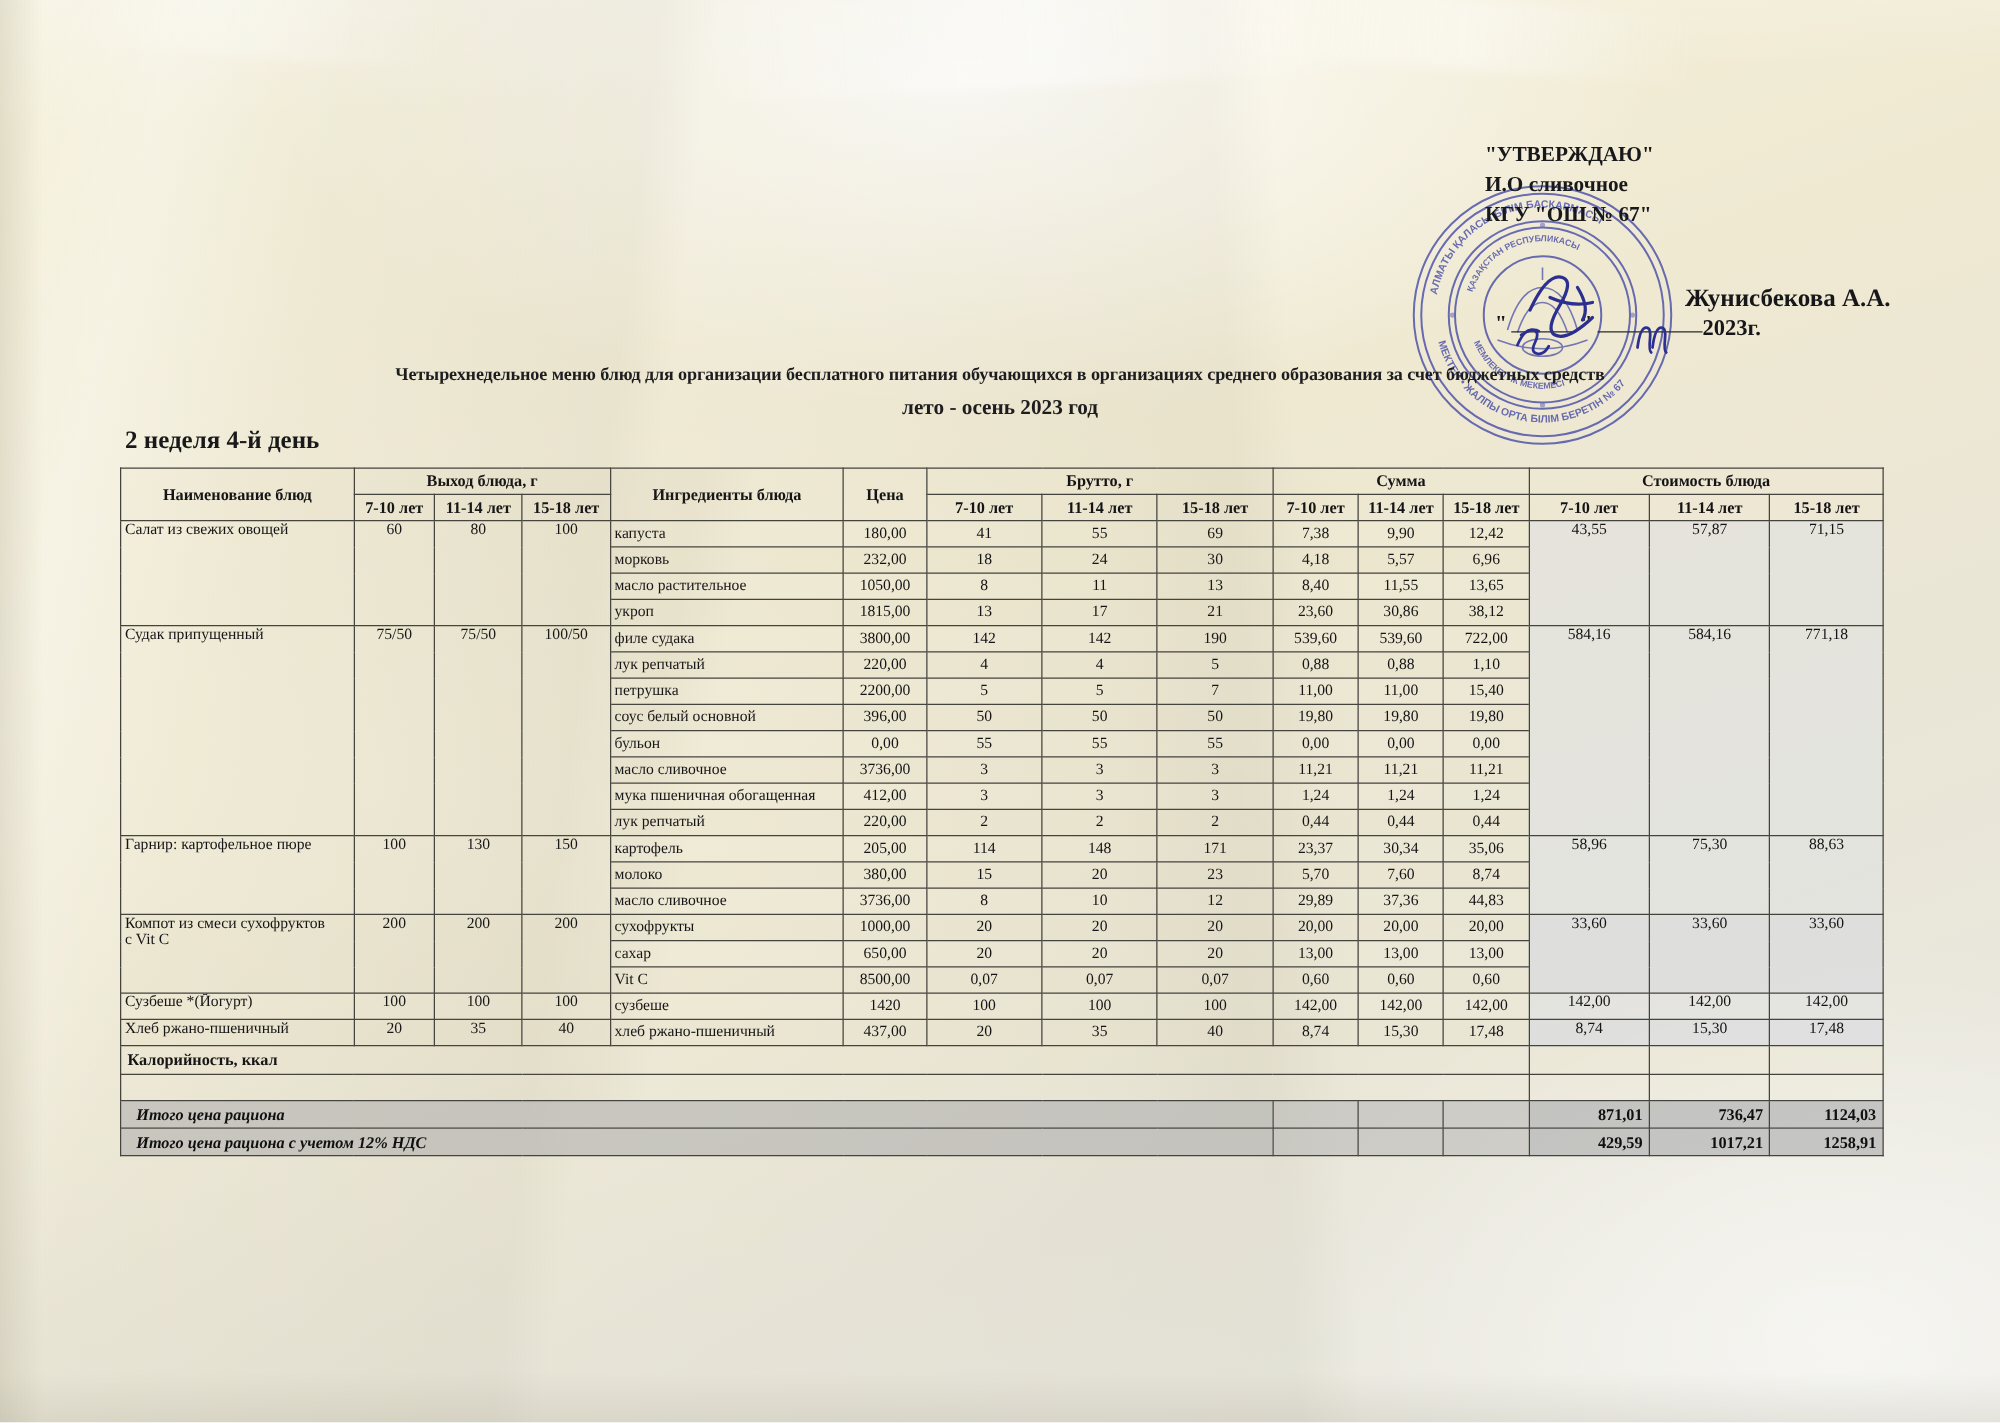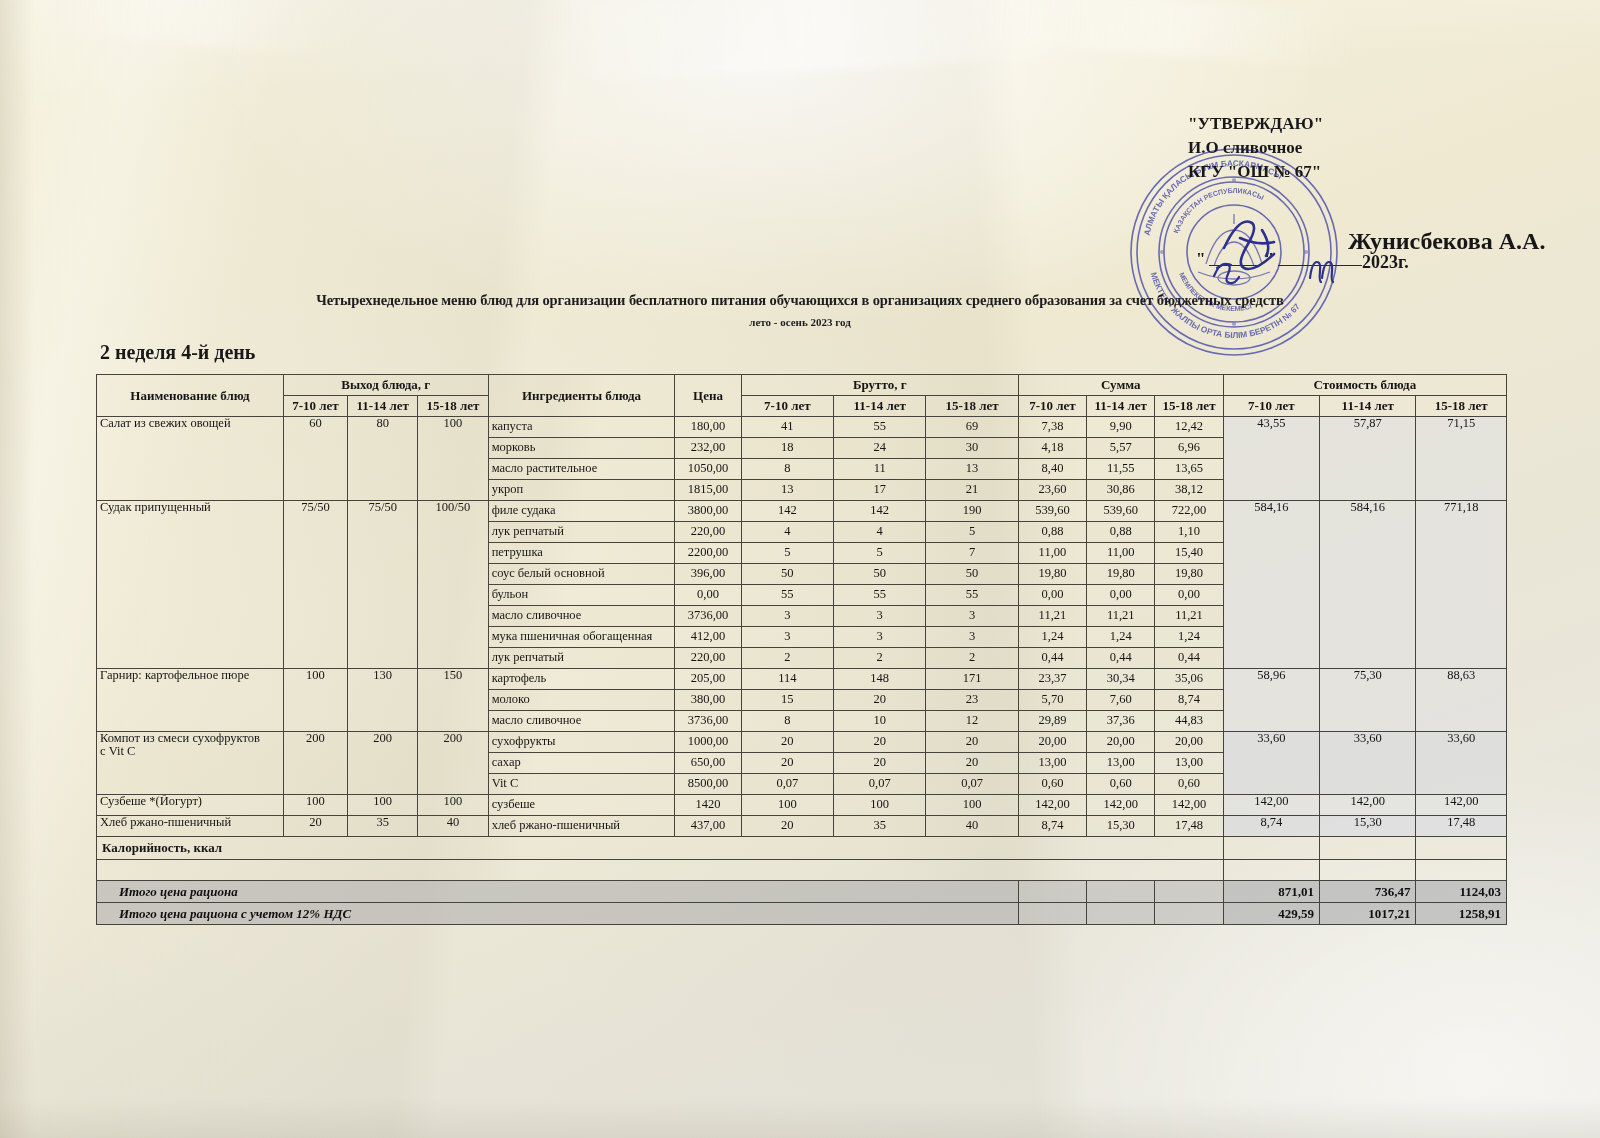--- a/index.html
+++ b/index.html
@@ -87,21 +87,21 @@
     height: 17px;
     vertical-align: -2px;
     margin: 0 3px;
   }
   #signature-line .uline.long { width: 84px; }
   #director-name {
     position: absolute;
     left: 1348px;
     top: 228px;
     font-weight: bold;
-    font-size: 24px;
+    font-size: 20px;
     color: #17171a;
     white-space: nowrap;
     z-index: 4;
   }
   #year-label {
     position: absolute;
     left: 1362px;
     top: 252px;
     font-weight: bold;
     font-size: 18px;
@@ -141,21 +141,21 @@
     text-align: center;
     z-index: 3;
   }
   #doc-title .l1 {
     font-size: 14.5px;
     font-weight: bold;
     color: #1d1d20;
     letter-spacing: -0.1px;
   }
   #doc-title .l2 {
-    font-size: 11px;
+    font-size: 17px;
     font-weight: bold;
     color: #1d1d20;
     margin-top: 7px;
   }
   #week-day {
     position: absolute;
     left: 100px;
     top: 341px;
     font-size: 20px;
     font-weight: bold;
@@ -224,21 +224,21 @@
     font-size: 13px;
     background: rgba(172,172,172,0.55);
     color: #101012;
   }
   tr.total td.val {
     text-align: right;
     padding-right: 5px;
     font-style: normal;
     background: rgba(168,170,172,0.60);
   }
-  tr.total td.lbl { text-align: left; padding-left: 22px; }
+  tr.total td.lbl { text-align: left; padding-left: 12px; }
   tr.total td.empty { background: rgba(176,176,176,0.50); }
 
   
   #table-tint {
     position: absolute;
     left: 96px; top: 374px; width: 1411px; height: 508px;
     pointer-events: none;
     z-index: 4;
     background:
       linear-gradient(100deg, rgba(0,0,0,0) 0%, rgba(120,112,86,0.05) 31%, rgba(0,0,0,0) 34%),

